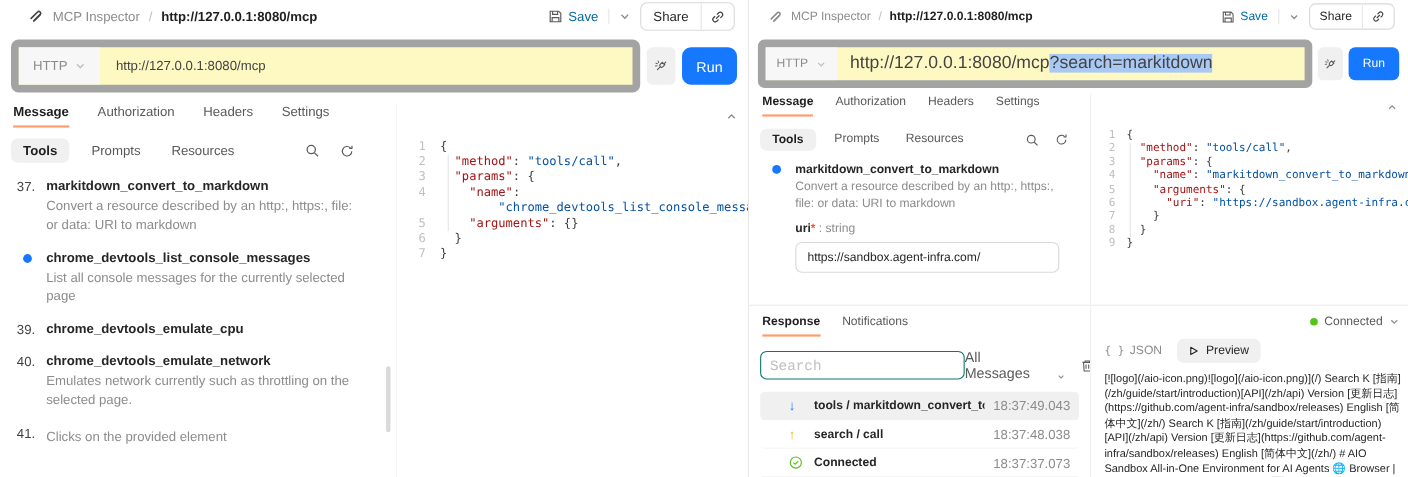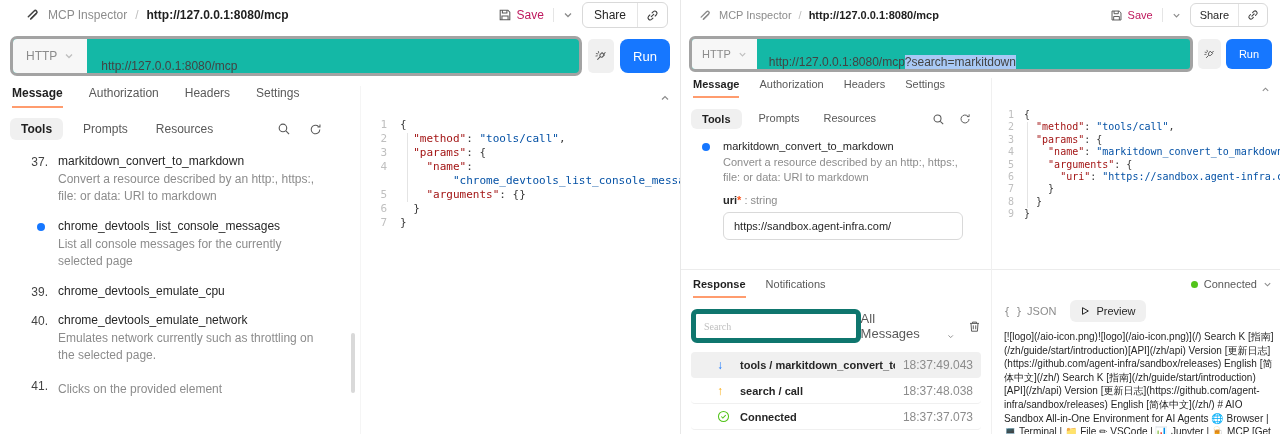--- a/index.html
+++ b/index.html
@@ -11,39 +11,39 @@
 
   
   .hdr{display:flex;align-items:center;height:30px;padding:0 12px 0 26px;gap:8px}
   .compact .hdr{padding-left:18px;gap:7px}
   .crumb-app{color:#8c8c8c;font-size:12px}
   .crumb-sep{color:#bfbfbf;font-size:12px}
   .crumb-url{color:#1f1f1f;font-weight:700;font-size:12px}
   .compact .crumb-app,.compact .crumb-sep{font-size:11px}
   .compact .crumb-url{font-size:11px}
   .hdr-right{margin-left:auto;display:flex;align-items:center;gap:9px}
-  .save-btn{display:flex;gap:5px;color:#be185d;font-size:12px;align-items:center;cursor:pointer}
+  .save-btn{display:flex;gap:5px;color:#0369a1;font-size:12px;align-items:center;cursor:pointer}
   .compact .save-btn{font-size:11px}
   .vdiv{width:1px;height:14px;background:#e5e5e5}
   .share-pill{display:flex;align-items:center;border:1px solid #d9d9d9;border-radius:6px;height:24px;overflow:hidden}
   .compact .share-pill{height:22px}
   .share-label{padding:0 11px;font-size:12px;color:#262626}
   .compact .share-label{font-size:11px;padding:0 9px}
   .share-pill .vdiv{height:24px}
   .link-ic{padding:0 8px;display:flex;align-items:center}
 
   
   .bar{display:flex;align-items:center;margin:6px 10px 0;gap:6px}
   .compact .bar{margin:6px 8px 0;gap:5px}
-  .url-group{flex:1;display:flex;align-items:flex-end;border:3px solid #a3a3a3;border-radius:7px;height:34px;overflow:hidden;background:#14b8a6}
+  .url-group{flex:1;display:flex;align-items:center;border:7px solid #a3a3a3;border-radius:7px;height:34px;overflow:hidden;background:#fef9c3}
   .compact .url-group{height:30px;border-radius:6px}
   .proto{display:flex;align-items:center;gap:7px;padding:0 13px;height:100%;color:#8c8c8c;font-size:12px;background:#f7f7f7;flex:none}
   .compact .proto{font-size:11px;padding:0 10px}
   .url-text{font-size:12px;color:#434343;padding-left:14px;white-space:nowrap}
-  .compact .url-text{font-size:12px;padding-left:12px}
+  .compact .url-text{font-size:16px;padding-left:12px}
   .url-text .sel{background:#a9c9f5}
   .plug-box{width:26px;height:34px;background:#f0f0f0;border-radius:5px;display:flex;align-items:center;justify-content:center;flex:none}
   .compact .plug-box{width:23px;height:30px}
   .run-btn{width:50px;height:34px;background:#1677ff;color:#fff;border-radius:8px;font-size:13px;display:flex;align-items:center;justify-content:center;flex:none;cursor:pointer}
   .compact .run-btn{width:46px;height:30px;font-size:11px;border-radius:6px}
 
   
   .main{display:flex;margin-top:10px;height:364px}
   .compact .main{margin-top:6px;height:368px}
   .col-l{width:360px;flex:none;display:flex;flex-direction:column;min-width:0}
@@ -62,27 +62,27 @@
   
   .subtabs{display:flex;align-items:center;gap:12px;padding:0 10px;margin-top:8px;height:26px}
   .subtab{font-size:12px;color:#595959;padding:4px 8px;cursor:pointer}
   .compact .subtab{font-size:11px;padding:3px 7px}
   .subtab.active{background:#f0f0f0;border-radius:6px;color:#1f1f1f;font-weight:700;padding:4px 11px}
   .subtab-icons{margin-left:auto;display:flex;gap:18px;align-items:center;padding-right:28px}
   .compact .subtab-icons{gap:14px;padding-right:10px}
 
   
   .tool-list{margin-top:12px;overflow:hidden;flex:1}
-  .tool{display:flex;margin-bottom:14px;padding-left:24px}
+  .tool{display:flex;margin-bottom:14px;padding-left:8px}
   .tool-key{width:24px;flex:none;text-align:right;margin-right:10px;font-size:12px;color:#434343;padding-top:1px}
   .compact .tool-key{width:20px;font-size:11px}
   .tool-dot{display:inline-block;width:8px;height:8px;border-radius:50%;background:#1677ff;margin-right:3px}
   .tool-body{flex:1;min-width:0;padding-right:34px}
   .compact .tool-body{padding-right:14px}
-  .tool-name{display:block;font-weight:400;font-size:12px;color:#262626}
+  .tool-name{display:block;font-weight:700;font-size:12px;color:#262626}
   .compact .tool-name{font-size:11px}
   .tool-desc{display:block;font-size:12px;color:#8c8c8c;line-height:17px;margin-top:3px}
   .compact .tool-desc{font-size:11px;line-height:15px}
   .scrollbar{position:absolute;left:351px;top:333px;width:4px;height:60px;border-radius:2px;background:#d9d9d9}
 
   
   .tool-detail{margin-top:8px;display:flex;padding-left:12px}
   .param{margin-top:9px;font-size:11px}
   .param-name{font-weight:700;color:#262626}
   .param-req{color:#fa541c;font-weight:700}
@@ -97,21 +97,21 @@
   .compact .ln{width:14px;margin-right:10px}
   .c-k{color:#a31515}
   .c-v{color:#0451a5}
   .c-p{color:#3b3b3b}
   .guide{position:absolute;width:1px;background:#e4e4e4}
   .collapse-chev{position:absolute;top:7px;right:10px;display:flex;cursor:pointer}
 
   
   .resp-tabs{margin-top:8px}
   .resp-controls{display:flex;align-items:center;margin:11px 10px 0}
-  .search-input{width:168px;height:24px;border:5px solid #0f766e;border-radius:6px;padding:0 8px;font-size:10px;color:#262626;outline:none;font-family:Liberation Serif, serif;background:#fff}
+  .search-input{width:168px;height:24px;border:1px solid #0f766e;border-radius:6px;padding:0 8px;font-size:13px;color:#262626;outline:none;font-family:Liberation Mono, monospace;background:#fff}
   .search-input::placeholder{color:#bfbfbf}
   .filter{display:flex;align-items:flex-end;gap:23px;font-size:13px;color:#595959;margin-left:auto;cursor:pointer}
   .trash-btn{margin-left:14px;display:flex;cursor:pointer}
   .msg-list{margin:9px 10px 0}
   .msg{display:flex;align-items:center;height:25px;padding:0 8px 0 26px;border-bottom:1px solid #f0f0f0;border-radius:4px;cursor:pointer}
   .msg.selected{background:#f0f0f0;border-bottom-color:transparent}
   .mi{width:15px;flex:none;font-size:12px;display:flex;align-items:center}
   .mi-down{color:#1677ff;font-weight:700}
   .mi-up{color:#faad14;font-weight:700}
   .mlabel{font-weight:700;font-size:11px;color:#262626;margin-left:8px;white-space:nowrap;overflow:hidden;flex:1}

